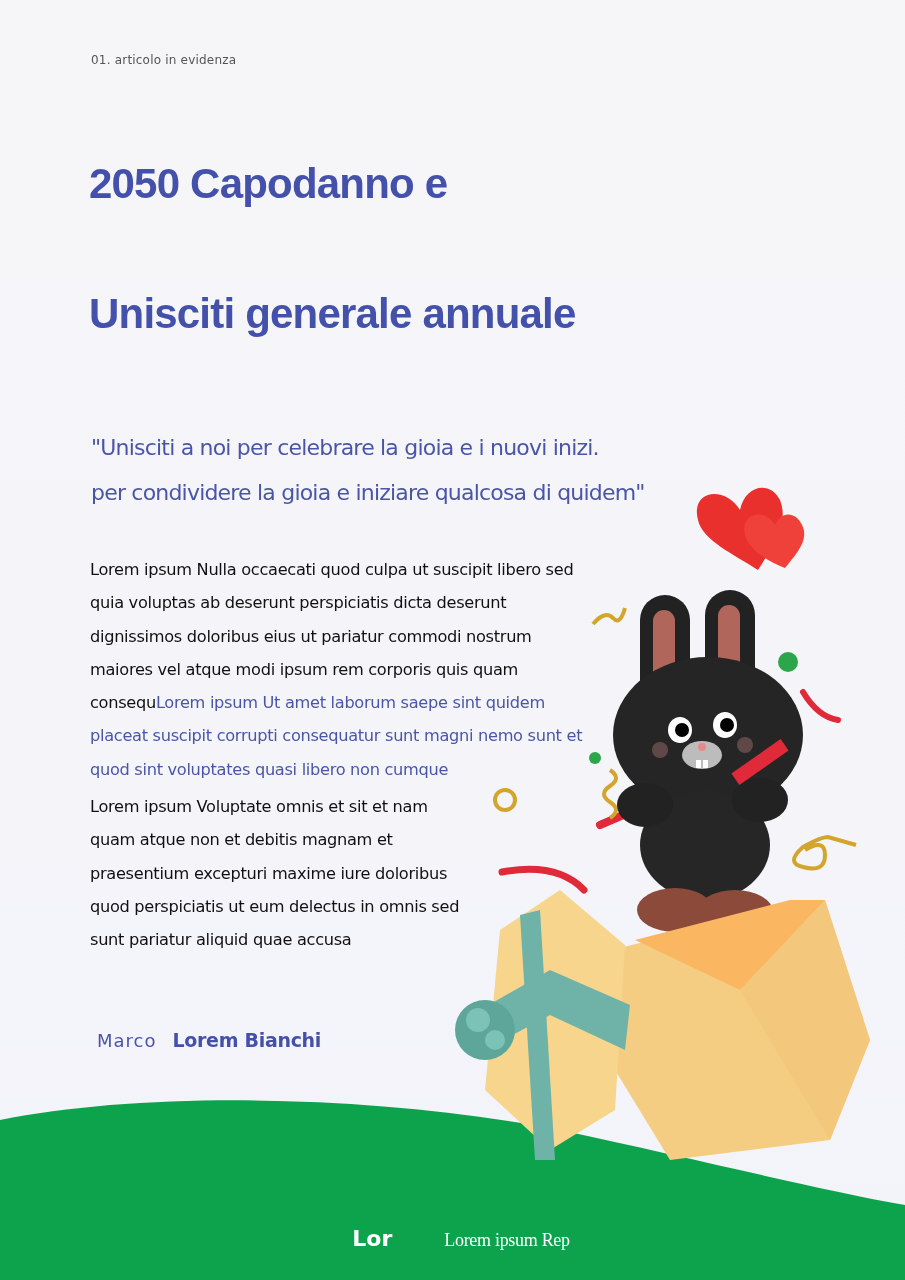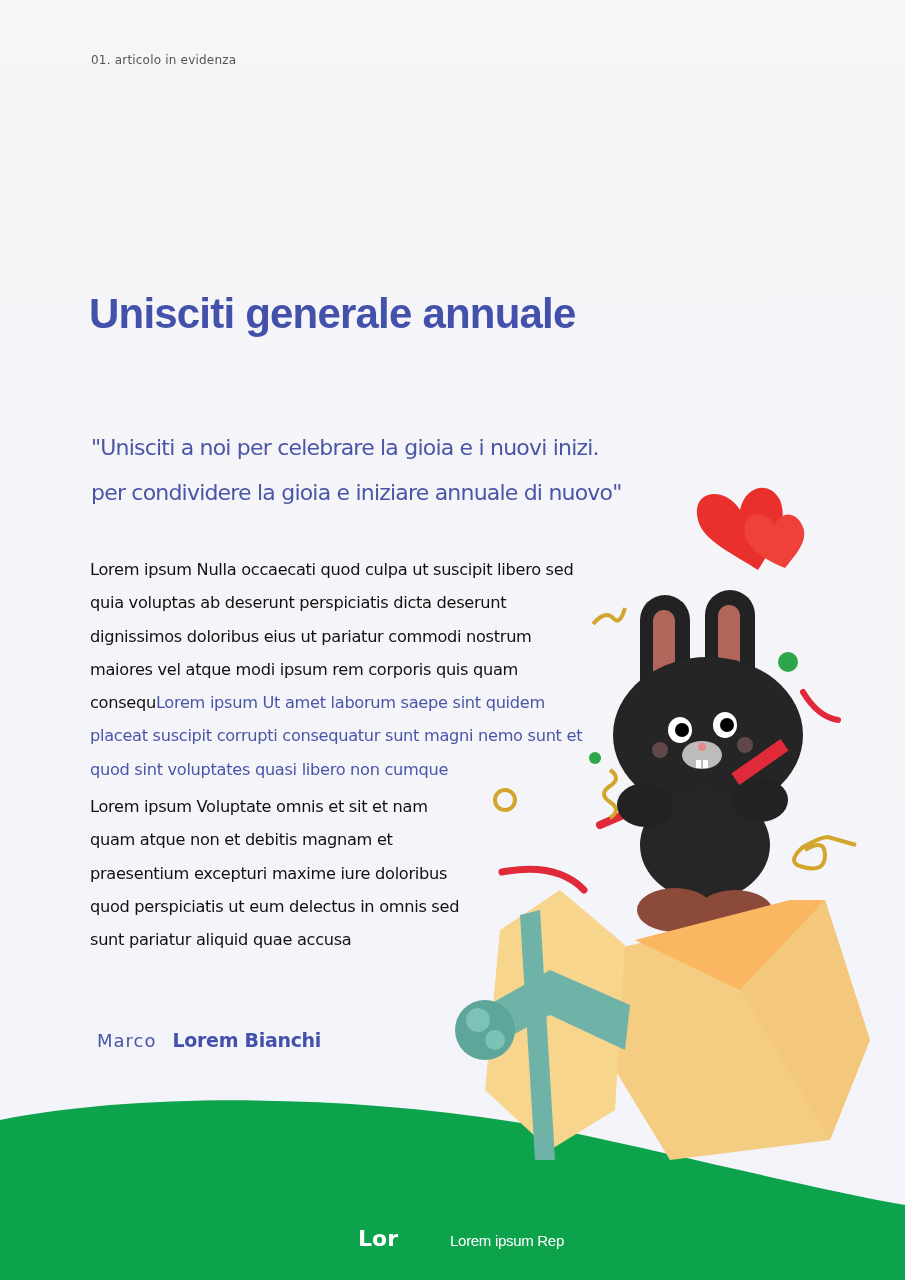--- a/index.html
+++ b/index.html
@@ -20,34 +20,35 @@
   .body-text { position: absolute; left: 90px; width: 520px; font-family: "DejaVu Sans", sans-serif; font-size: 16.2px; line-height: 33.3px; color: #111; letter-spacing: -0.3px; }
   .p1 { top: 553px; }
   .p1 .hl { color: #4a55a8; }
   .p2 { top: 790px; }
   .byline { position: absolute; left: 97px; top: 1029px; display: flex; align-items: baseline; gap: 16px; }
   .byline .lbl { font-family: "DejaVu Sans", sans-serif; font-size: 18px; color: #4a55a8; letter-spacing: 1px; }
   .byline .name { font-family: "DejaVu Sans", sans-serif; font-weight: 700; font-size: 19px; color: #4451ab; letter-spacing: -0.3px; }
   .wave { position: absolute; left: 0; top: 1080px; width: 905px; height: 200px; }
   .footer { position: absolute; left: 0; top: 1226px; width: 882px; display: flex; justify-content: center; align-items: baseline; gap: 12px; color: #fff; padding-left: 40px; }
   .footer .brand { font-family: "DejaVu Sans", sans-serif; font-weight: 700; font-size: 22px; }
-  .footer .tag { font-family: Liberation Sans, sans-serif; font-size: 15px; letter-spacing: -0.3px; margin-left: 40px; }
+  .footer .tag { font-family: Liberation Serif, serif; font-size: 18px; letter-spacing: -0.3px; margin-left: 40px; }
   .illustration { position: absolute; left: 440px; top: 470px; width: 465px; height: 700px; }
 </style>
 </head>
 <body>
 
 <div class="page">
 
   <div class="kicker">01. articolo in evidenza</div>
 
+  <div class="title l1">2050 Capodanno e</div>
   <div class="title l2">Unisciti generale annuale</div>
 
   <div class="quote q1">"Unisciti a noi per celebrare la gioia e i nuovi inizi.</div>
-  <div class="quote q2">per condividere la gioia e iniziare annuale di nuovo"</div>
+  <div class="quote q2">per condividere la gioia e iniziare qualcosa di quidem"</div>
 
   <div class="body-text p1" style="width:500px;">
     <span>Lorem ipsum Nulla occaecati quod culpa ut suscipit libero sed quia voluptas ab deserunt perspiciatis dicta deserunt dignissimos doloribus eius ut pariatur commodi nostrum maiores vel atque modi ipsum rem corporis quis quam consequ</span><span class="hl">Lorem ipsum Ut amet laborum saepe sint quidem placeat suscipit corrupti consequatur sunt magni nemo sunt et quod sint voluptates quasi libero non cumque</span>
   </div>
 
   <div class="body-text p2" style="width:385px;">Lorem ipsum Voluptate omnis et sit et nam quam atque non et debitis magnam et praesentium excepturi maxime iure doloribus quod perspiciatis ut eum delectus in omnis sed sunt pariatur aliquid quae accusa</div>
 
   <div class="byline">
     <span class="lbl">Marco</span>
     <span class="name">Lorem Bianchi</span>

